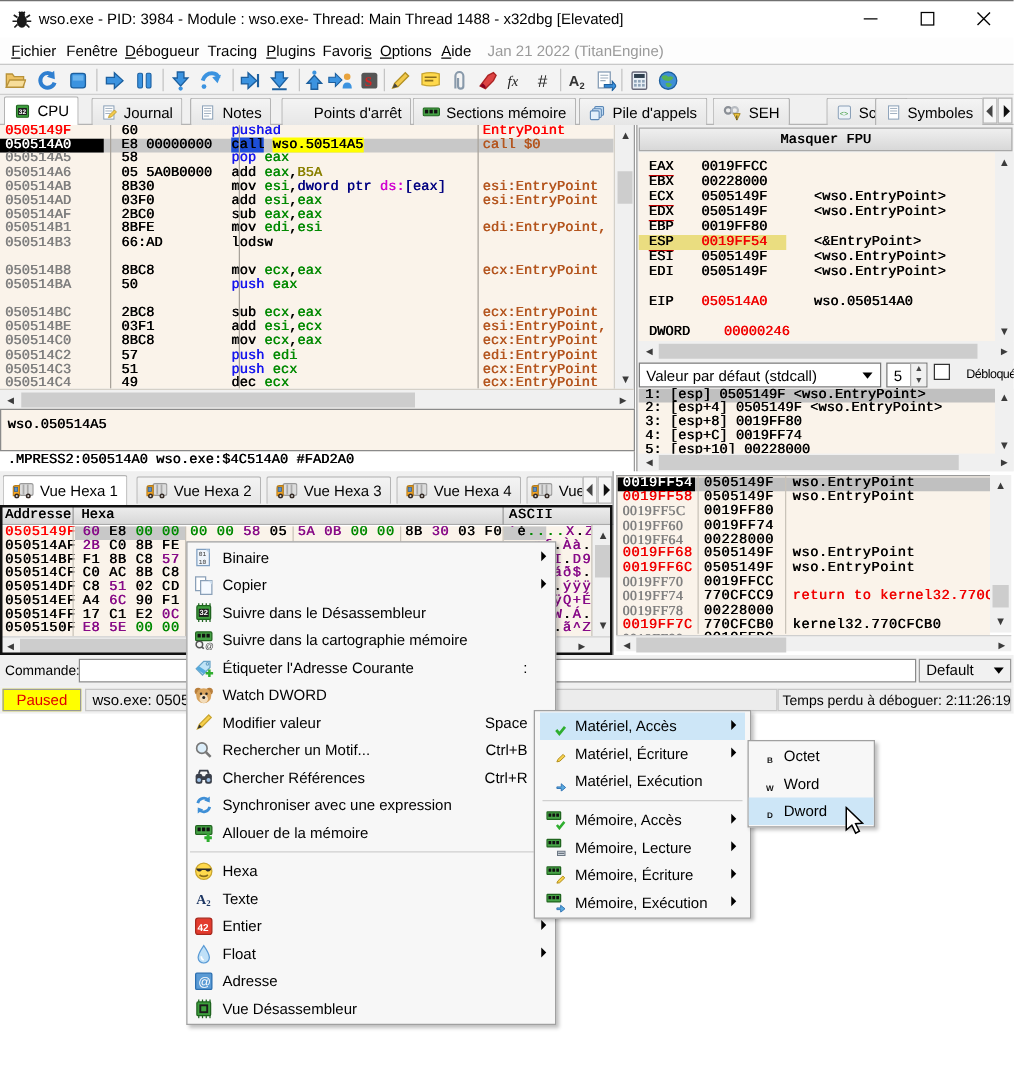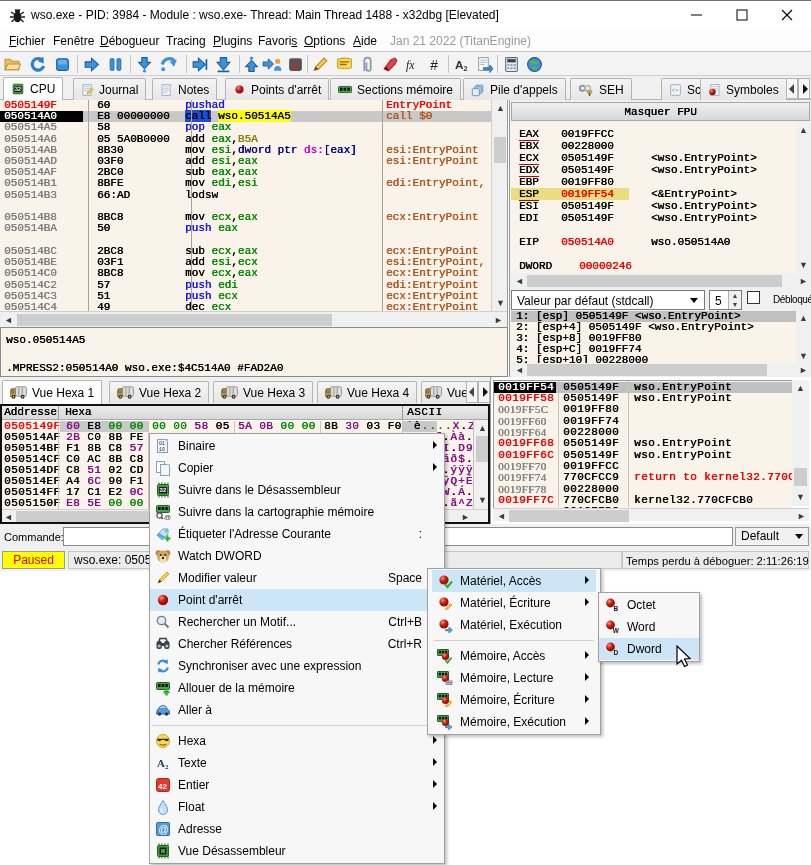--- a/index.html
+++ b/index.html
@@ -319,21 +319,21 @@
   <div class="arr" style="left:4px;top:199px">▼</div>
 </div>
 <div class="abs" style="left:507px;top:100px;width:2px;height:277px;background:#9a9a9a;width:1px"></div>
 
 <div class="abs sb" style="left:0;top:311px;width:507px;height:16px;border-top:1px solid #d4d0c8">
   <div class="arr" style="left:4px;top:4px">◄</div>
   <div class="thumb" style="left:17px;top:2px;width:315px;height:12px"></div>
   <div class="arr" style="right:4px;top:4px">►</div>
 </div>
 
-<div class="abs mono" style="left:0;top:327px;width:508px;height:50px;background:#faf3ea;border:1px solid #8a8a8a">
+<div class="abs mono" style="left:0;top:327px;width:508px;height:34px;background:#faf3ea;border:1px solid #8a8a8a">
   <div class="abs" style="left:5px;top:7px">wso.050514A5</div>
   <div class="abs" style="left:5px;top:35px">.MPRESS2:050514A0 wso.exe:$4C514A0 #FAD2A0</div>
 </div>
 
 <div class="abs" id="regpane" style="left:509px;top:100px;width:302px;height:277px;background:#f0f0f0;border-left:1px solid #9a9a9a">
   <div class="abs hdr mono" style="left:1px;top:2px;width:299px;height:19px;border:1px solid #a8a8a8;text-align:center;line-height:18px">Masquer FPU</div>
   <div class="abs pane mono" id="regs" style="left:1px;top:22px;width:285px;height:151px">
     <div class="rrow" style="top:6px"><span class="rn chg">EAX</span><span class="rv">0019FFCC</span></div>
     <div class="rrow" style="top:18px"><span class="rn">EBX</span><span class="rv">00228000</span></div>
     <div class="rrow" style="top:30px"><span class="rn chg">ECX</span><span class="rv">0505149F</span><span class="rc">&lt;wso.EntryPoint&gt;</span></div>
@@ -593,30 +593,20 @@
           <circle cx="8" cy="8.5" r="6" fill="#d8a35c"></circle>
           <circle cx="8" cy="11" r="3.4" fill="#f2dcbb"></circle>
           <circle cx="5.8" cy="7" r="1" fill="#222"></circle>
           <circle cx="10.2" cy="7" r="1" fill="#222"></circle>
           <circle cx="8" cy="10" r="1.2" fill="#222"></circle>
         </svg></span>Watch DWORD</div>
   <div class="item"><span class="micon"><svg width="16" height="16">
           <path d="M3 13 L4.5 9.5 L12 2 L14 4 L6.5 11.5 Z" fill="#f7d04b" stroke="#c9a52f"></path>
           <path d="M3 13 L4.5 9.5 L6.5 11.5 Z" fill="#333"></path>
         </svg></span>Modifier valeur<span class="short">Space</span></div>
-  <div class="item hl"><span class="micon"><svg width="16" height="16">
-          <defs>
-            <radialGradient id="rb" cx="0.35" cy="0.3">
-              <stop offset="0" stop-color="#ff9a8a"></stop>
-              <stop offset="0.5" stop-color="#e23222"></stop>
-              <stop offset="1" stop-color="#9b1208"></stop>
-            </radialGradient>
-          </defs>
-          <circle cx="8" cy="8" r="5.2" fill="url(#rb)"></circle>
-        </svg></span>Point d'arrêt<span class="subarrow"></span></div>
   <div class="item"><span class="micon"><svg width="16" height="16">
           <circle cx="6.5" cy="6.5" r="4.2" fill="#dceefa" stroke="#777" stroke-width="1.3"></circle>
           <line x1="9.8" y1="9.8" x2="13.5" y2="13.5" stroke="#777" stroke-width="2"></line>
         </svg></span>Rechercher un Motif...<span class="short">Ctrl+B</span></div>
   <div class="item"><span class="micon"><svg width="16" height="16">
           <rect x="1.5" y="5" width="5.4" height="8" rx="2" fill="#3a3f4a"></rect>
           <rect x="9.1" y="5" width="5.4" height="8" rx="2" fill="#3a3f4a"></rect>
           <rect x="6" y="7" width="4" height="3" fill="#3a3f4a"></rect>
           <circle cx="4.2" cy="10" r="1.6" fill="#9fc3e8"></circle>
           <circle cx="11.8" cy="10" r="1.6" fill="#9fc3e8"></circle>
@@ -631,26 +621,20 @@
   <div class="item"><span class="micon"><svg width="16" height="16">
           <rect x="1.5" y="2.5" width="13" height="7" rx="1" fill="#47a347" stroke="#20651f"></rect>
           <rect x="3" y="4" width="2.6" height="3" fill="#111"></rect>
           <rect x="6.6" y="4" width="2.6" height="3" fill="#111"></rect>
           <rect x="10.2" y="4" width="2.6" height="3" fill="#111"></rect>
           <g stroke="#2fae2f" stroke-width="2.4">
             <line x1="11.5" y1="9" x2="11.5" y2="15.5"></line>
             <line x1="8.5" y1="12.2" x2="14.5" y2="12.2"></line>
           </g>
         </svg></span>Allouer de la mémoire</div>
-  <div class="item"><span class="micon"><svg width="16" height="16">
-          <path d="M1.5 11 L2.5 7.5 Q3 6 5 6 L10 6 Q12 6 13 7.5 L14.5 9 L14.5 12 L1.5 12 Z" fill="#4f9fe8" stroke="#2a6eb0"></path>
-          <path d="M4 6.2 Q5 3.8 7 3.8 L9 3.8 Q11 3.8 11.8 6" fill="#bcdcf5" stroke="#2a6eb0"></path>
-          <circle cx="4.5" cy="12" r="1.8" fill="#333"></circle>
-          <circle cx="11.5" cy="12" r="1.8" fill="#333"></circle>
-        </svg></span>Aller à<span class="subarrow"></span></div>
   <div class="sep"></div>
   <div class="item"><span class="micon"><svg width="16" height="16">
           <circle cx="8" cy="8" r="6.5" fill="#ffd94c" stroke="#c9a52f"></circle>
           <path d="M2 5.8 L14 5.8 L13.6 7 Q11.8 9.2 10 7.6 L9.3 7 L6.7 7 L6 7.6 Q4.2 9.2 2.4 7 Z" fill="#2b2b2b"></path>
           <path d="M4.6 11 Q8 13.2 11.4 11" fill="none" stroke="#8a6d1d" stroke-width="1.3"></path>
         </svg></span>Hexa<span class="subarrow"></span></div>
   <div class="item"><span class="micon"><svg width="16" height="16">
           <text x="2" y="12" font-size="11" font-weight="bold" fill="#1f3864" font-family="Liberation Serif">A</text>
           <text x="10" y="14" font-size="7" font-weight="bold" fill="#1f3864" font-family="Liberation Serif">2</text>
         </svg></span>Texte<span class="subarrow"></span></div>

